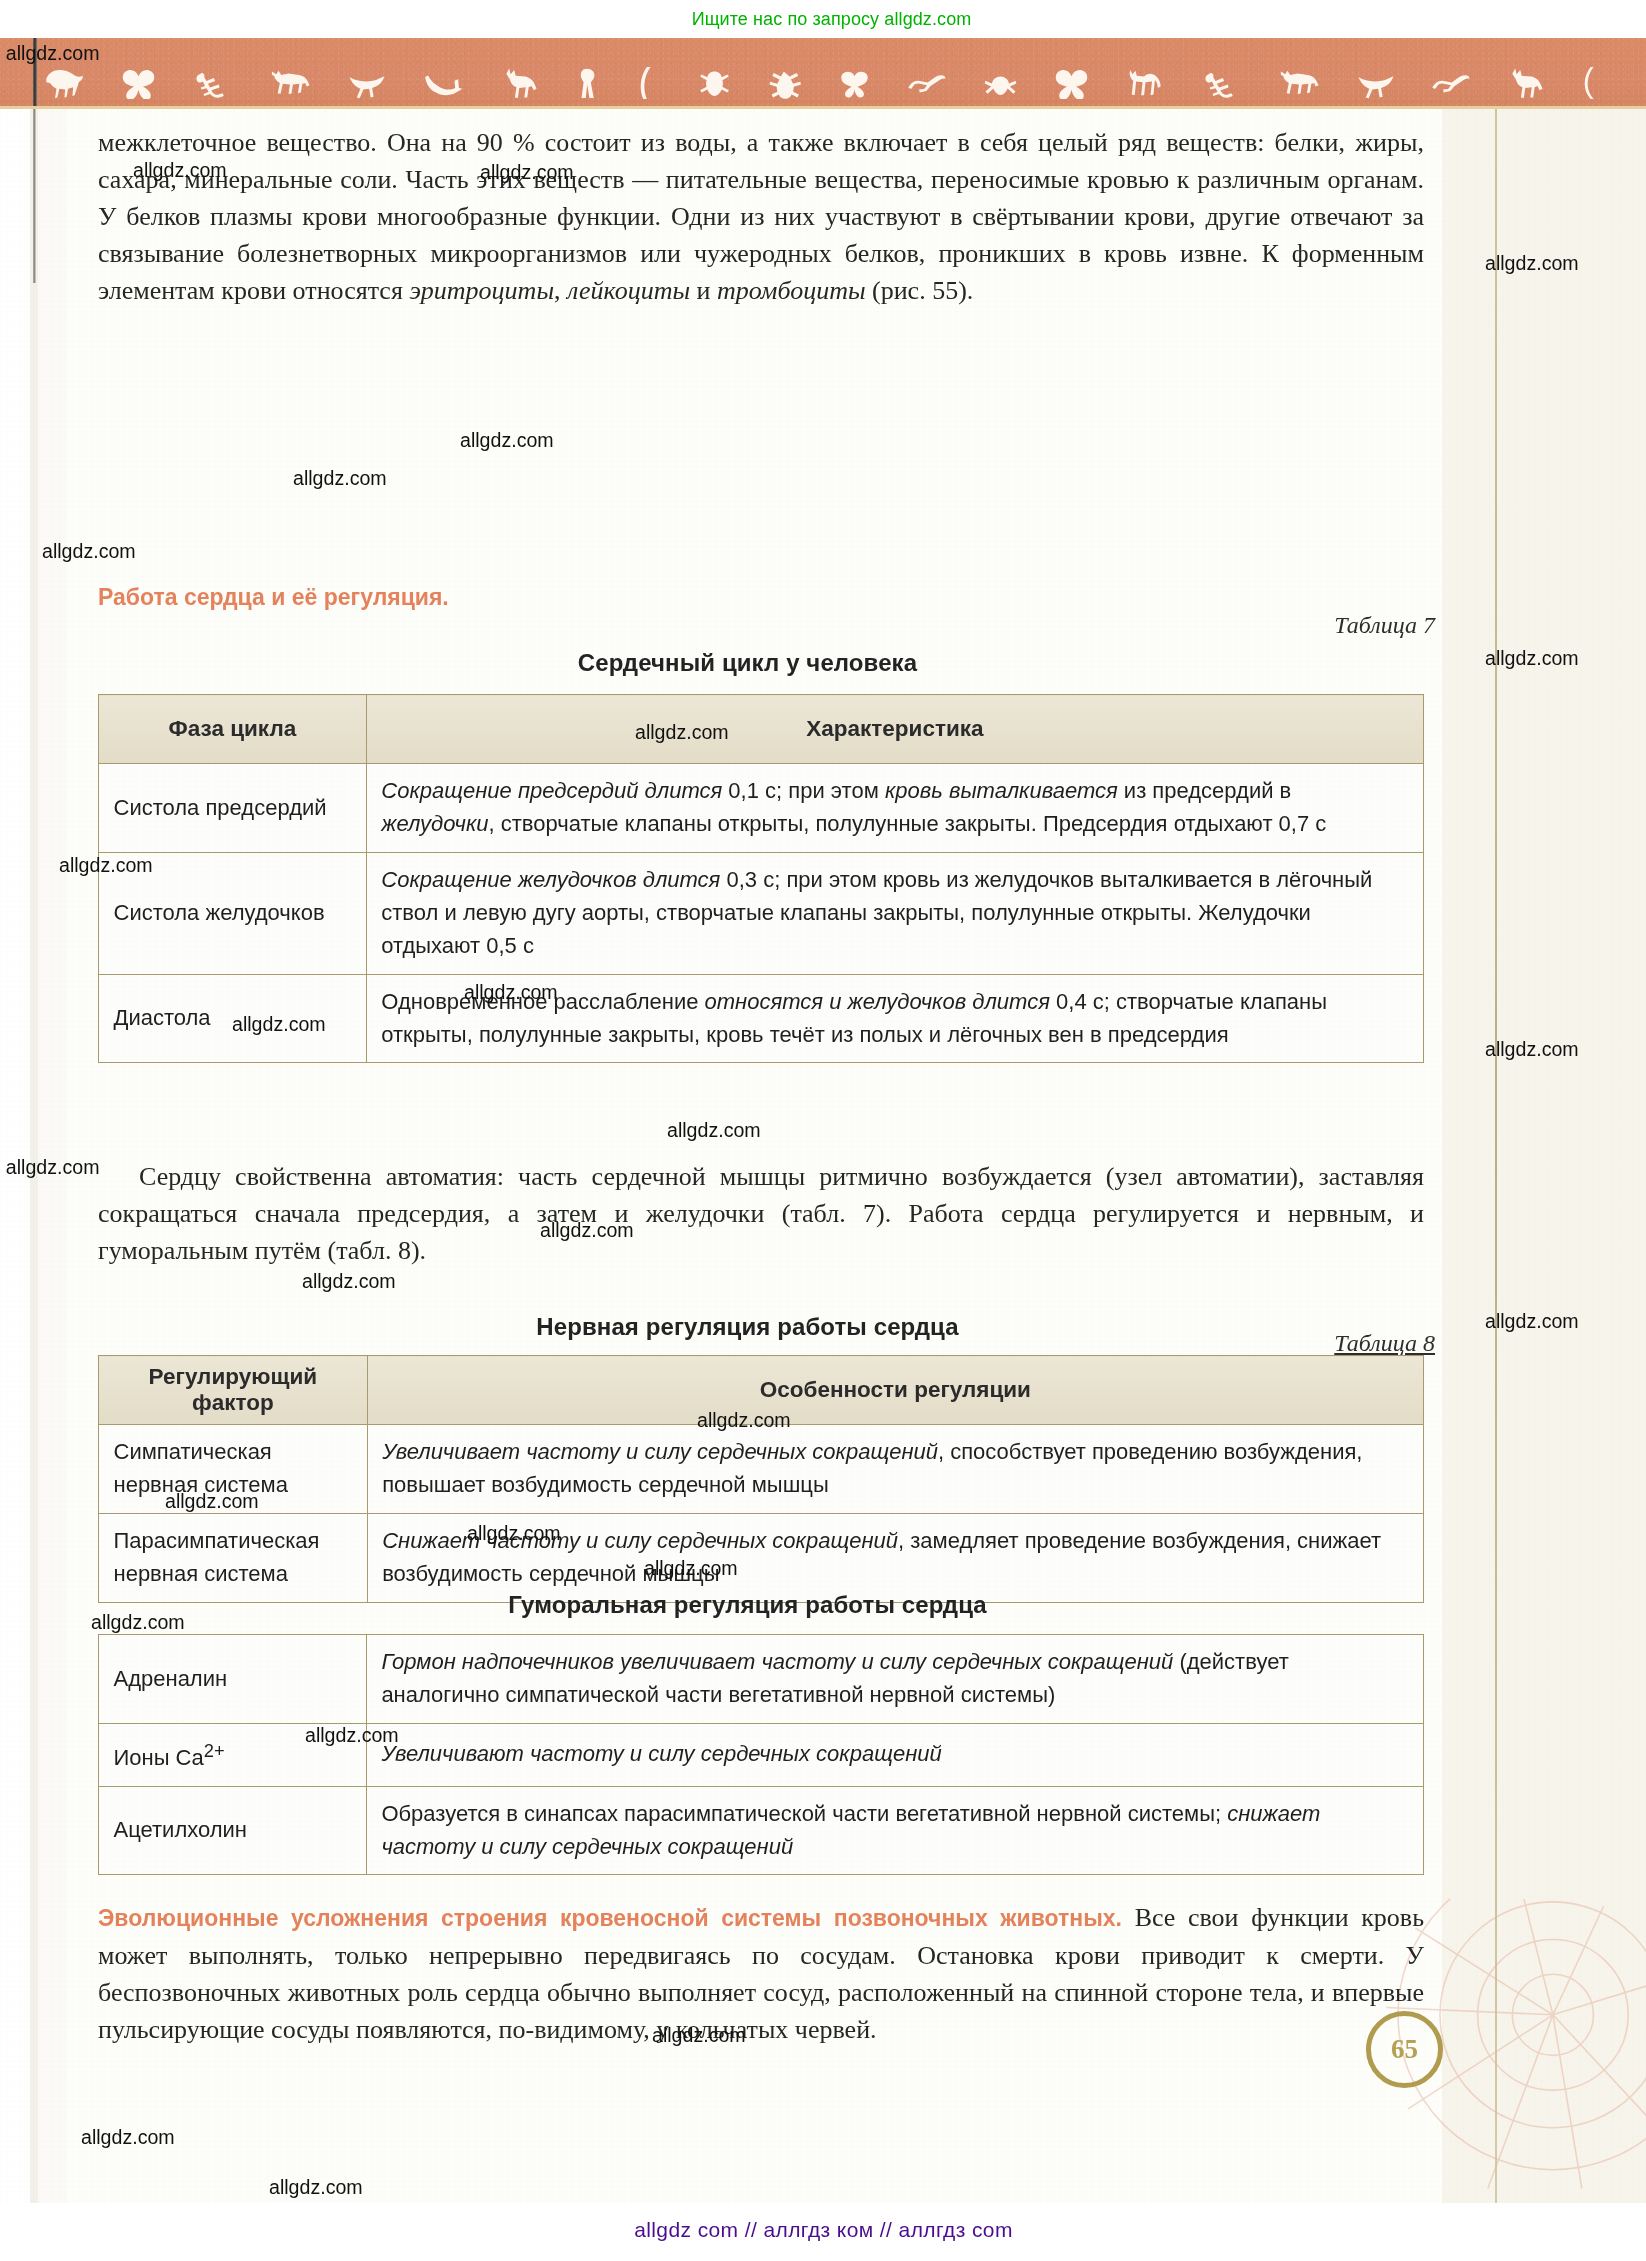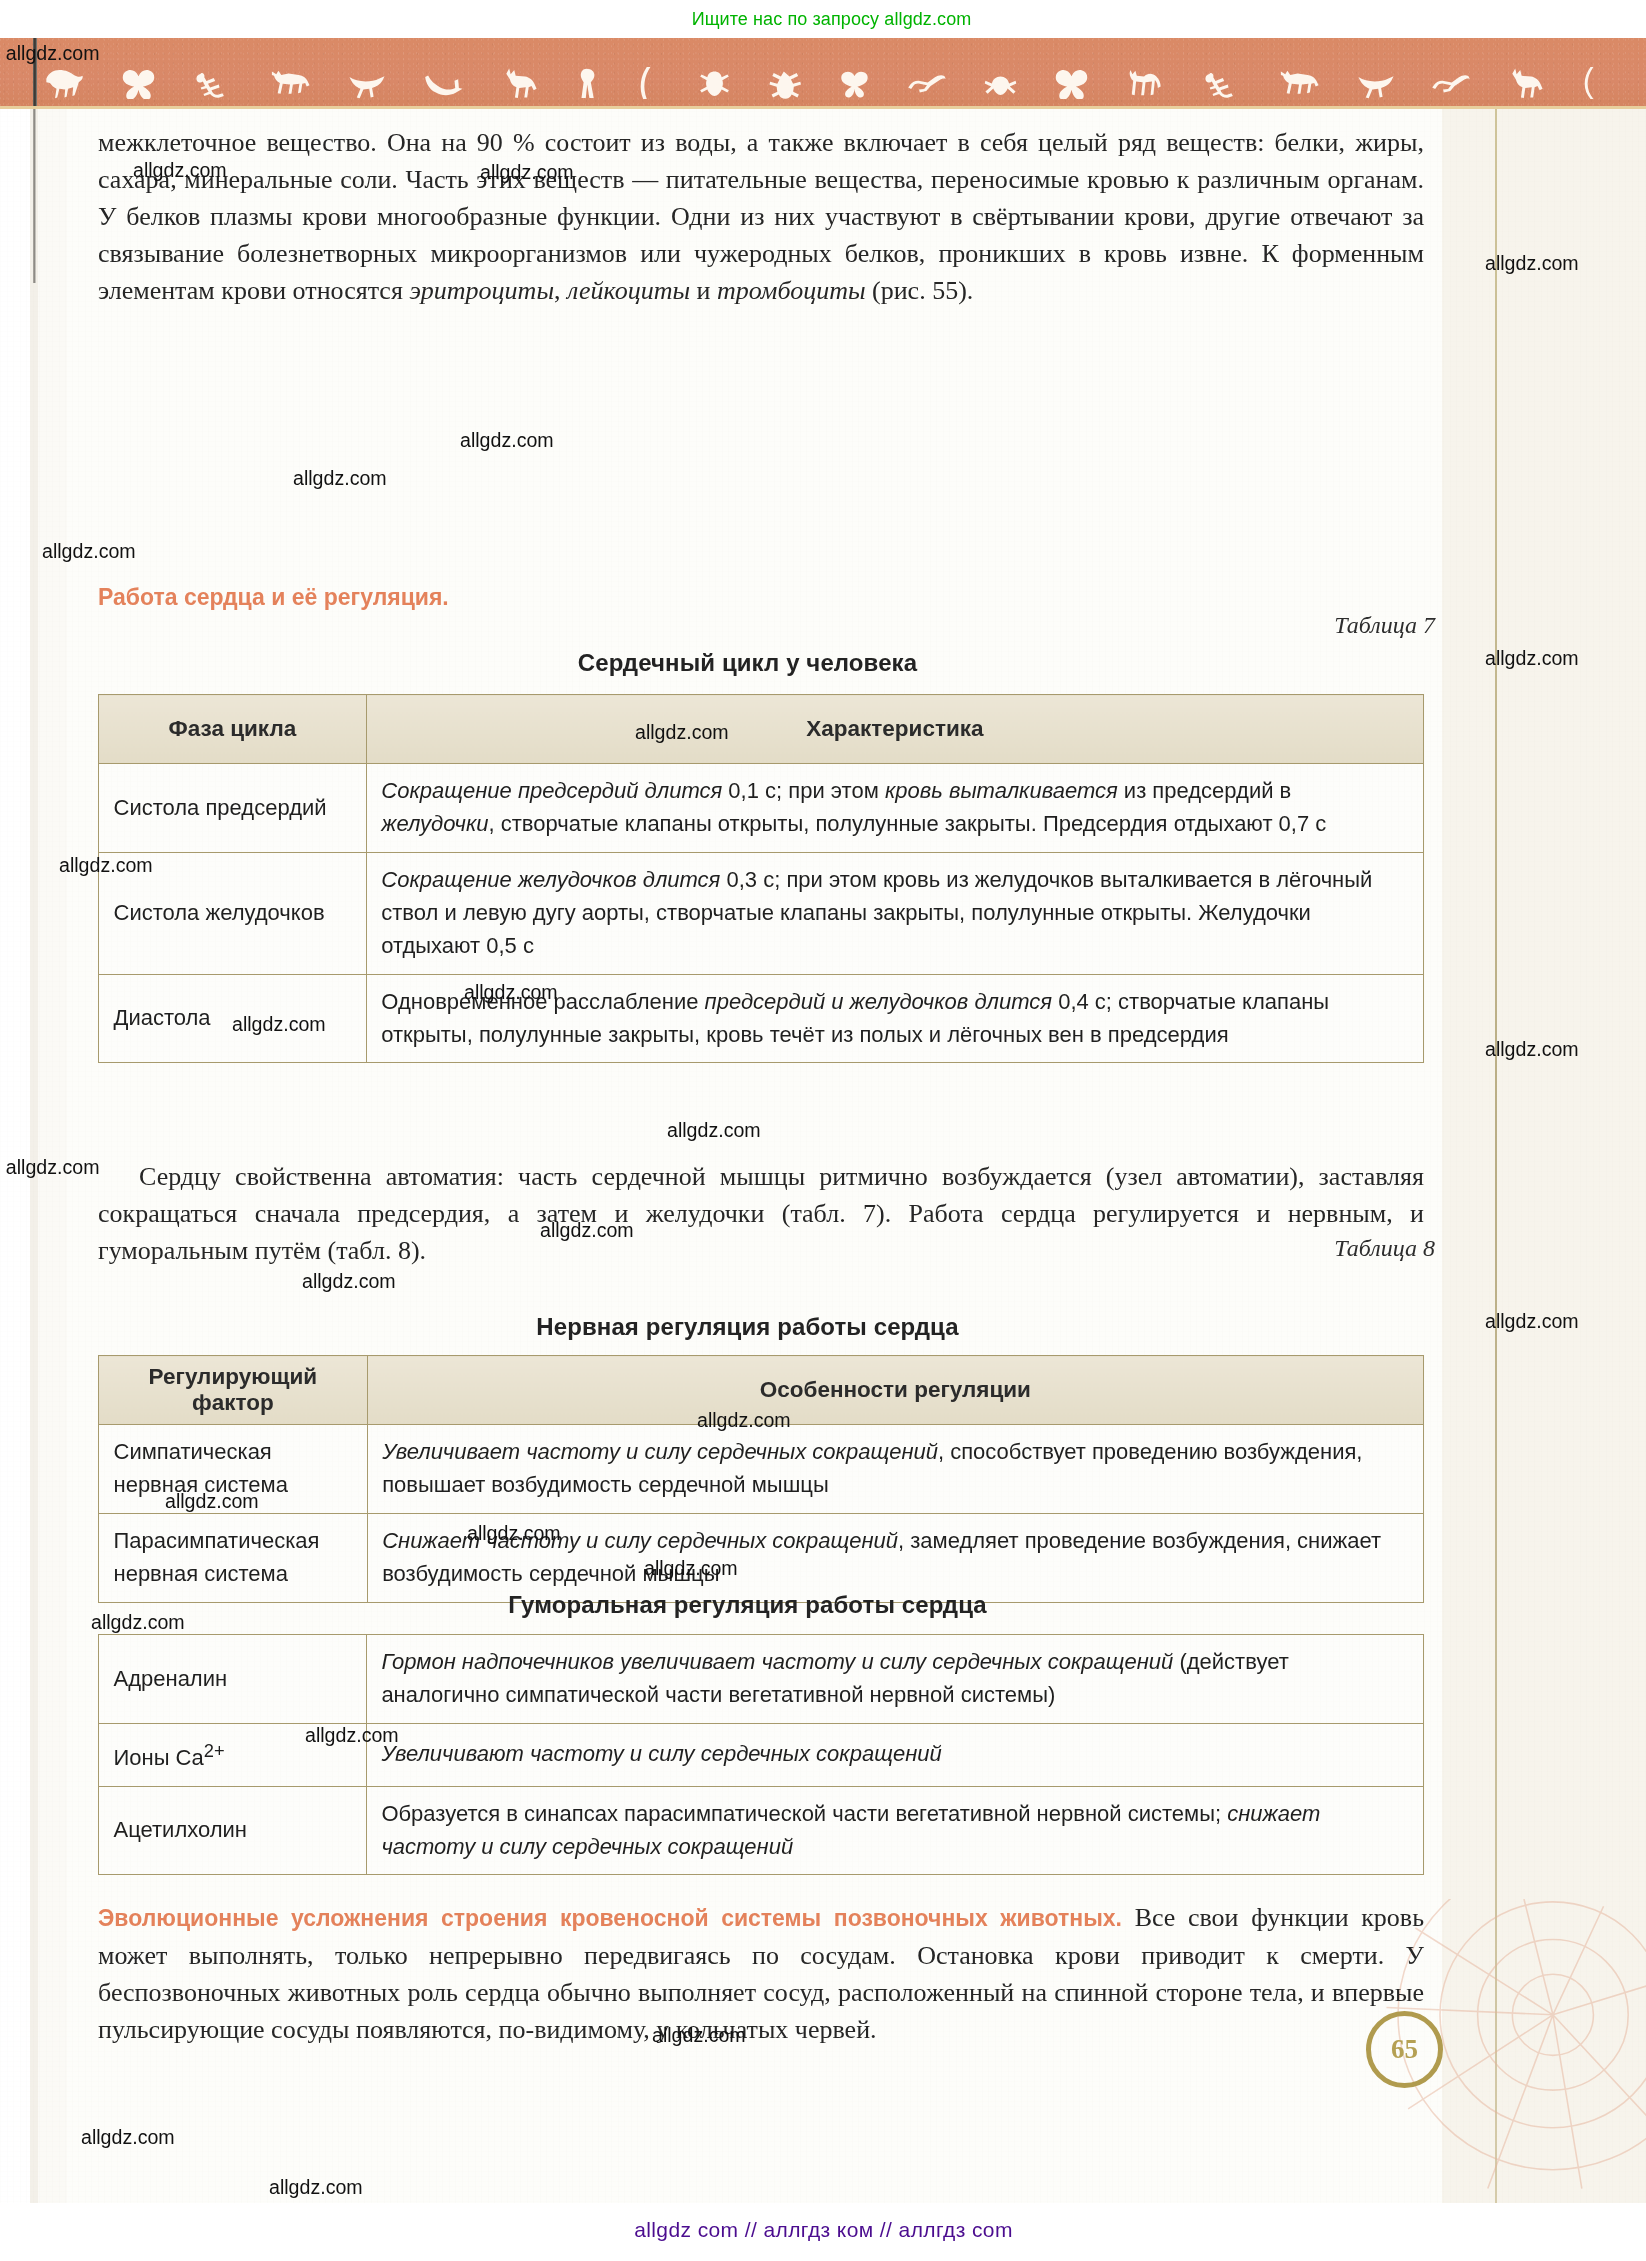--- a/index.html
+++ b/index.html
@@ -272,29 +272,29 @@
         </tr>
         <tr>
           <td class="col1">Систола желудочков</td>
           <td class="col2">
             <span class="i">Сокращение желудочков длится</span><span> 0,3 с; при этом кровь из желудочков выталкивается в лёгочный ствол и левую дугу аорты, створчатые клапаны закрыты, полулунные открыты. Желудочки отдыхают 0,5 с</span>
           </td>
         </tr>
         <tr>
           <td class="col1">Диастола</td>
           <td class="col2">
-            <span>Одновременное расслабление </span><span class="i">предсердий и желудочков длится</span><span> 0,4 с; створчатые клапаны открыты, полулунные закрыты, кровь течёт из полых и лёгочных вен в предсердия</span>
+            <span>Одновременное расслабление </span><span class="i">относятся и желудочков длится</span><span> 0,4 с; створчатые клапаны открыты, полулунные закрыты, кровь течёт из полых и лёгочных вен в предсердия</span>
           </td>
         </tr>
       </tbody>
     </table>
 
     <p class="body" style="left:98px;top:1049px;width:1326px;text-indent:41px;">Сердцу свойственна автоматия: часть сердечной мышцы ритмично возбуждается (узел автоматии), заставляя сокращаться сначала предсердия, а затем и желудочки (табл. 7). Работа сердца регулируется и нервным, и гуморальным путём (табл. 8).</p>
 
-    <div class="tableno" style="top:1126px;">Таблица 8</div>
+    <div class="tableno" style="top:1221px;text-decoration:underline;">Таблица 8</div>
 
     <div class="tabcap" style="top:1204px;">Нервная регуляция работы сердца</div>
 
     <table class="tbl" style="top:1246px;">
       <thead>
         <tr>
           <th style="width:239px;">Регулирующий фактор</th>
           <th>Особенности регуляции</th>
         </tr>
       </thead>

